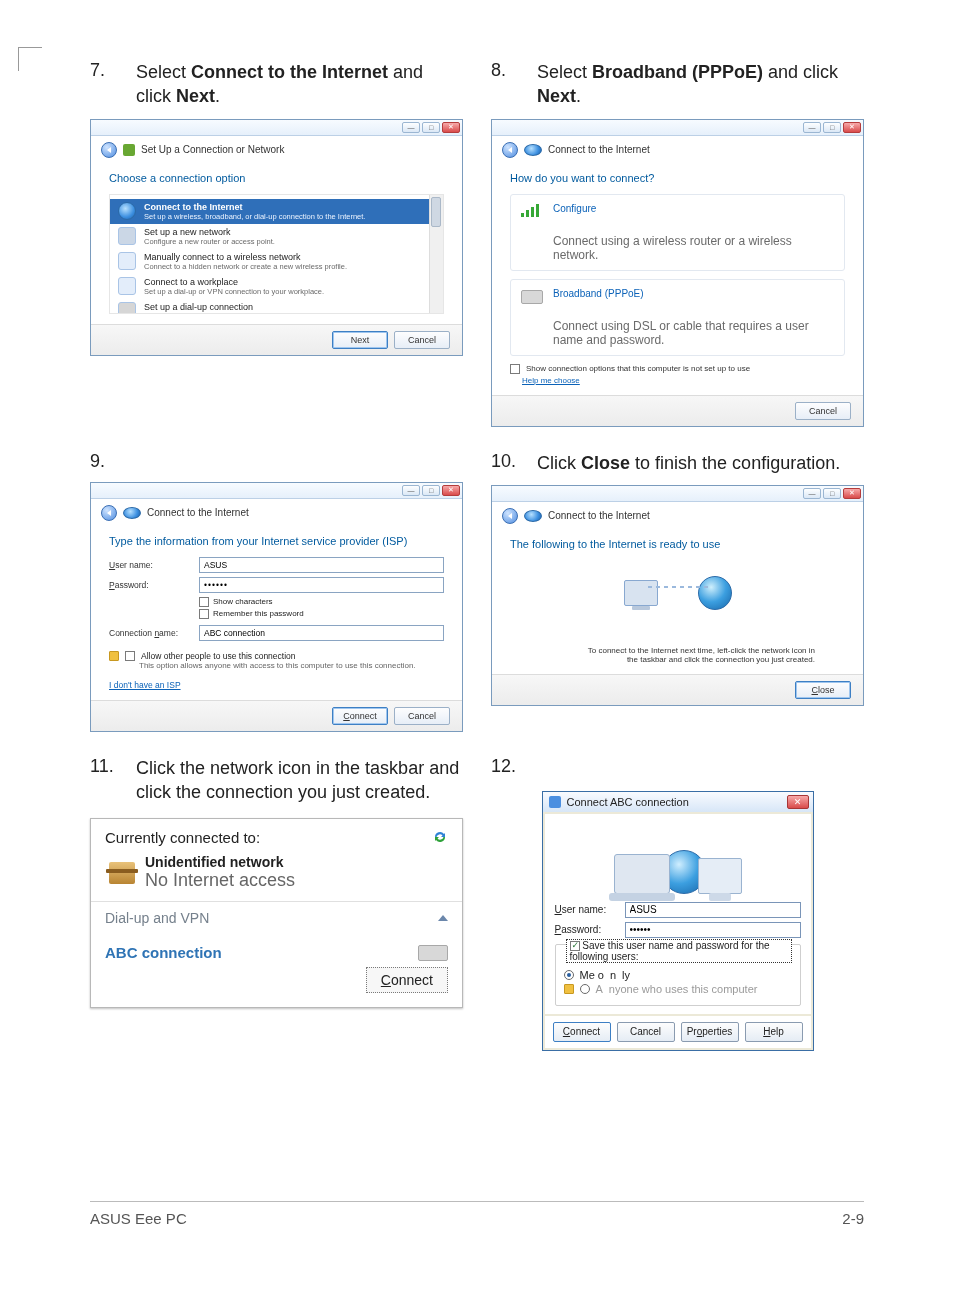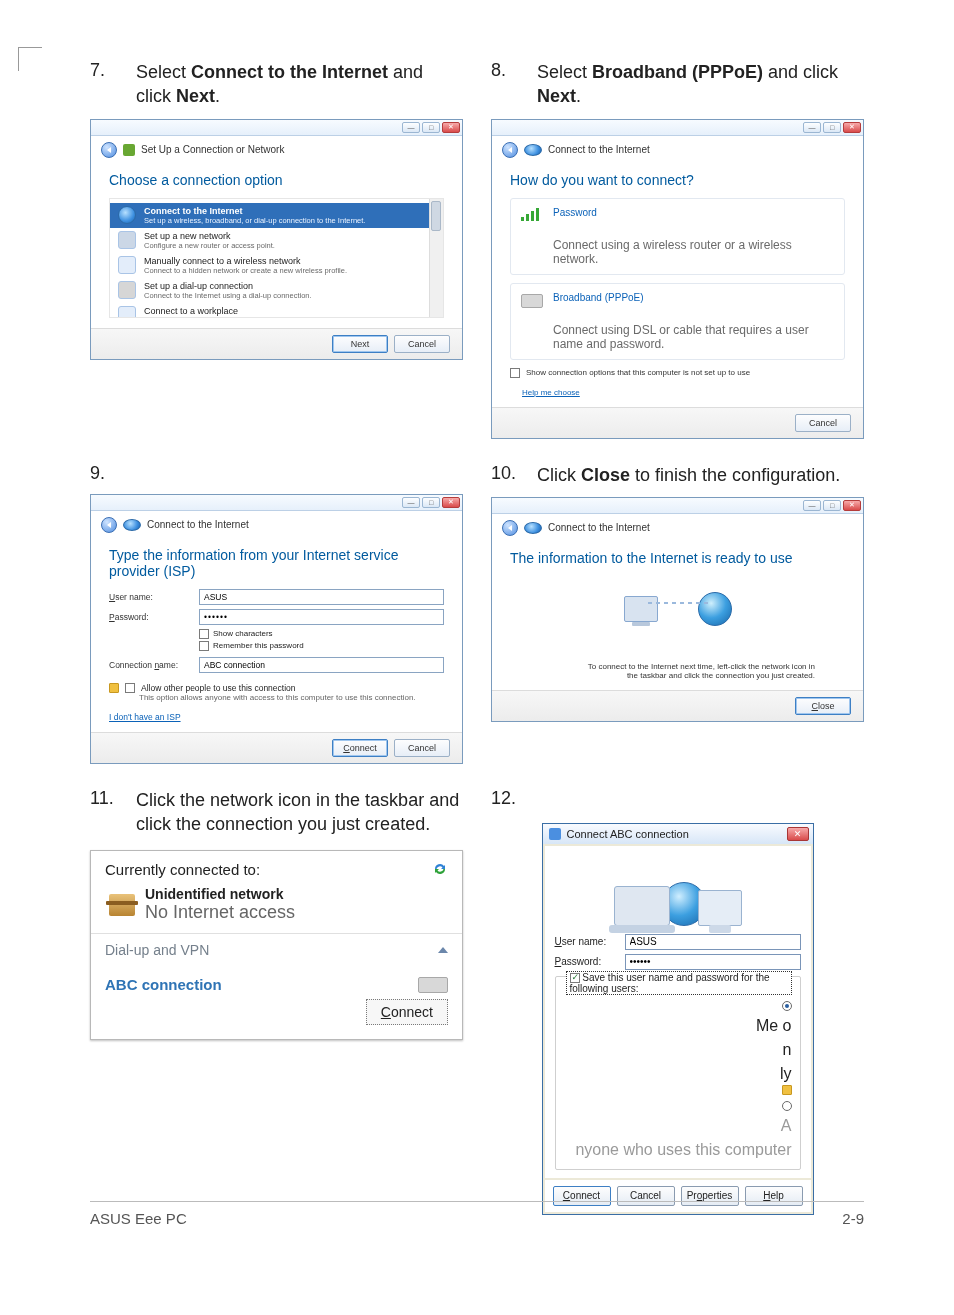--- a/index.html
+++ b/index.html
@@ -17,21 +17,21 @@
   .win-dialog { border:1px solid #7a9bbd; background:#fff; font-size:9px; color:#222; margin-top:10px; margin-bottom:24px; }
   .win-titlebar { height:16px; background:linear-gradient(#f7fbff,#e6f0fb); border-bottom:1px solid #bcd0e6; display:flex; align-items:center; justify-content:flex-end; padding:0 2px; gap:2px; }
   .win-btn { width:18px; height:11px; border:1px solid #9bb6d2; background:linear-gradient(#fdfeff,#dbe8f6); border-radius:2px; font-size:7px; display:inline-flex; align-items:center; justify-content:center; color:#555; }
   .win-btn.close { background:linear-gradient(#f7a9a9,#d94b4b); border-color:#b43c3c; color:#fff; }
   .win-body-header { display:flex; align-items:center; gap:6px; padding:6px 10px 4px 10px; }
   .nav-back { width:16px; height:16px; border-radius:50%; background:radial-gradient(circle at 35% 30%, #cfe4ff, #4f8de0); border:1px solid #3b6fb4; position:relative; }
   .nav-back:after { content:""; position:absolute; left:5px; top:4px; border-top:3px solid transparent; border-bottom:3px solid transparent; border-right:4px solid #fff; }
   .wiz-icon { width:12px; height:12px; background:#68a732; border-radius:2px; }
   .wiz-title { font-size:10px; color:#333; }
   .win-content { padding:8px 18px 10px 18px; }
-  .section-title { color:#005a9e; font-size:14px; margin:2px 0 10px 0; }
+  .section-title { color:#005a9e; font-size:11px; margin:2px 0 10px 0; }
   .opt-list { border:1px solid #e6e6e6; padding:4px 0; height:120px; overflow:hidden; position:relative; }
   .scroll-rail { position:absolute; right:0; top:0; bottom:0; width:14px; background:#f0f0f0; border-left:1px solid #ddd; }
   .scroll-thumb { position:absolute; right:2px; top:2px; width:10px; height:30px; background:#cfd8e3; border:1px solid #aab8c8; border-radius:2px; }
   .opt { display:flex; gap:8px; padding:3px 16px 3px 8px; align-items:flex-start; }
   .opt.selected { background:#2f6fb9; color:#fff; }
   .opt.selected .opt-desc { color:#e9f2ff; }
   .opt-icon { width:18px; height:18px; flex:0 0 18px; border-radius:3px; background:#e3edfa; border:1px solid #a9c4e6; }
   .opt-icon.globe { background:radial-gradient(circle at 40% 35%, #b6e0ff 0%, #3c8fe0 60%, #1d5fa8 100%); border:1px solid #2b6aa8; border-radius:50%; }
   .opt-icon.router { background:#cbd7e6; }
   .opt-icon.modem { background:#d6d6d6; }
@@ -42,21 +42,21 @@
   .dlg-btn { min-width:56px; height:18px; font-size:9px; border:1px solid #9bb0c7; background:linear-gradient(#fdfdfe,#e7eef7); border-radius:2px; display:inline-flex; align-items:center; justify-content:center; color:#333; }
   .dlg-btn.default { border-color:#3d7fc4; box-shadow:0 0 0 1px #9fc6ef inset; }
 
   
   .big-opt { border:1px solid #e2e8f0; border-radius:3px; padding:8px 10px; margin-bottom:8px; display:flex; gap:10px; align-items:flex-start; }
   .big-opt-icon { width:22px; height:22px; flex:0 0 22px; }
   .big-opt .title { color:#0b62b8; font-size:10px; font-weight:normal; }
   .big-opt .desc { color:#6a6a6a; font-size:12px;margin-top:20px; }
   .chk-row { display:flex; gap:6px; align-items:center; font-size:8px; color:#333; margin-top:6px;}
   .chk { width:10px; height:10px; border:1px solid #7a7a7a; background:#fff; display:inline-block; }
-  .wiz-link { color:#0b62b8; font-size:8px; text-decoration:underline; padding-left:12px; display:inline-block; margin-top:10px;text-align:right; }
+  .wiz-link { color:#0b62b8; font-size:8px; text-decoration:underline; padding-left:12px; display:inline-block; margin-top:2px;text-align:right; }
 
   
   .frm-row { display:flex; align-items:center; margin:4px 0; }
   .frm-label { width:90px; font-size:8.5px; color:#333; }
   .frm-label .ul { text-decoration:underline; }
   .frm-input { flex:1; height:16px; border:1px solid #8aa4c2; padding:1px 4px; font-size:8.5px; background:#fff; }
   .frm-input.pw { letter-spacing:1px; }
   .sub-check { margin-left:90px; font-size:8px; display:flex; align-items:center; gap:4px; margin-top:2px; }
   .shield { width:10px; height:10px; background:#f0c040; border:1px solid #c89820; border-radius:1px; display:inline-block; }
   .allow-row { display:flex; gap:6px; align-items:center; font-size:8.5px; margin-top:10px; }
@@ -104,21 +104,21 @@
   .desktop:after{content:"";position:absolute;left:10px;right:10px;bottom:-8px;height:8px;background:#cdd9e8;border-radius:2px;}
   .frow { display:flex; align-items:center; margin:4px 0; gap:6px;}
   .flabel{ width:64px; font-size:10px;}
   .flabel .ul{text-decoration:underline;}
   .finput{ flex:1; height:16px; border:1px solid #7a95b8; padding:1px 4px; font-size:10px; background:#fff;}
   .group { border:1px solid #cfcfcf; border-radius:2px; padding:6px 8px 8px 8px; margin-top:6px; }
   .group .leg { font-size:10px; margin:-12px 0 4px 2px; background:#fff; padding:0 3px; display:inline-block;}
   .group .leg.dotted { border:1px dotted #333; }
   .radio { width:10px; height:10px; border:1px solid #6a6a6a; border-radius:50%; display:inline-block; position:relative; vertical-align:middle;}
   .radio.checked:after{content:"";position:absolute;left:2px;top:2px;width:4px;height:4px;border-radius:50%;background:#2a5fa0;}
-  .rrow{ display:flex; align-items:flex-end; gap:6px; font-size:16px; margin:2px 0;flex-direction:column;}
+  .rrow{ display:flex; align-items:center; gap:6px; font-size:11px; margin:2px 0;}
   .rrow.dis{ color:#9a9a9a; }
   .classic-btns { display:flex; justify-content:space-between; padding:6px 8px; gap:6px; background:#fff; margin:0 2px 2px 2px;}
   .cbtn{ flex:1; height:20px; border:1px solid #8a9bb0; background:linear-gradient(#fdfdfd,#e5ecf4); border-radius:2px; font-size:10px; display:flex; align-items:center; justify-content:center;}
   .cbtn.primary{ border:1px solid #3d7fc4; }
 
   .footer { position:absolute; left:90px; right:90px; bottom:88px; border-top:1px solid #bbb; padding-top:8px; display:flex; justify-content:space-between; font-size:15px; color:#555;}
   .sig-icon { width:16px; height:14px; display:inline-flex; align-items:flex-end; gap:2px; }
   .sig-icon span{ width:3px; background:#36a836; display:inline-block;}
   .sig-icon span:nth-child(1){height:4px;} .sig-icon span:nth-child(2){height:7px;} .sig-icon span:nth-child(3){height:10px;} .sig-icon span:nth-child(4){height:13px;}
 </style>
@@ -170,31 +170,31 @@
                   </div>
               </div>
               <div class="opt">
                 <span class="opt-icon"></span>
                 <div>
                     <div class="opt-title">Manually connect to a wireless network</div>
                     <div class="opt-desc">Connect to a hidden network or create a new wireless profile.</div>
                   </div>
               </div>
               <div class="opt">
+                <span class="opt-icon"></span>
+                <div>
+                    <div class="opt-title">Connect to a workplace</div>
+                    <div class="opt-desc">Set up a dial-up or VPN connection to your workplace.</div>
+                  </div>
+              </div>
+              <div class="opt">
                 <span class="opt-icon modem"></span>
                 <div>
                     <div class="opt-title">Set up a dial-up connection</div>
                     <div class="opt-desc">Connect to the Internet using a dial-up connection.</div>
-                  </div>
-              </div>
-              <div class="opt">
-                <span class="opt-icon"></span>
-                <div>
-                    <div class="opt-title">Connect to a workplace</div>
-                    <div class="opt-desc">Set up a dial-up or VPN connection to your workplace.</div>
                   </div>
               </div>
             </div>
           </div>
           <div class="btn-row">
             <span class="dlg-btn default">Next</span>
             <span class="dlg-btn">Cancel</span>
           </div>
         </div>
       </div>
@@ -221,21 +221,21 @@
           <div class="win-content">
             <div class="section-title">How do you want to connect?</div>
             <div class="big-opt">
               <span class="big-opt-icon sig-icon">
                   <span></span>
                   <span></span>
                   <span></span>
                   <span></span>
                 </span>
               <div>
-                  <div class="title">Password</div>
+                  <div class="title">Configure</div>
                   <div class="desc">Connect using a wireless router or a wireless network.</div>
                 </div>
             </div>
             <div class="big-opt">
               <span class="big-opt-icon modem-icon" style="height:14px;margin-top:2px;"></span>
               <div>
                   <div class="title">Broadband (PPPoE)</div>
                   <div class="desc">Connect using DSL or cable that requires a user name and password.</div>
                 </div>
             </div>
@@ -322,21 +322,21 @@
             <span class="win-btn">—</span>
             <span class="win-btn">□</span>
             <span class="win-btn close">✕</span>
           </div>
           <div class="win-body-header">
             <span class="nav-back"></span>
             <span class="opt-icon globe" style="width:12px;height:12px;"></span>
             <span class="wiz-title">Connect to the Internet</span>
           </div>
           <div class="win-content">
-            <div class="section-title">The information to the Internet is ready to use</div>
+            <div class="section-title">The following to the Internet is ready to use</div>
             <div class="ready-imgs">
               <span class="pc-img"></span>
               <span class="ready-dots"></span>
               <span class="globe-lg"></span>
             </div>
             <div class="ready-note">
               <div>To connect to the Internet next time, left-click the network icon in</div>
               <div class="sub">the taskbar and click the connection you just created.</div>
             </div>
           </div>

